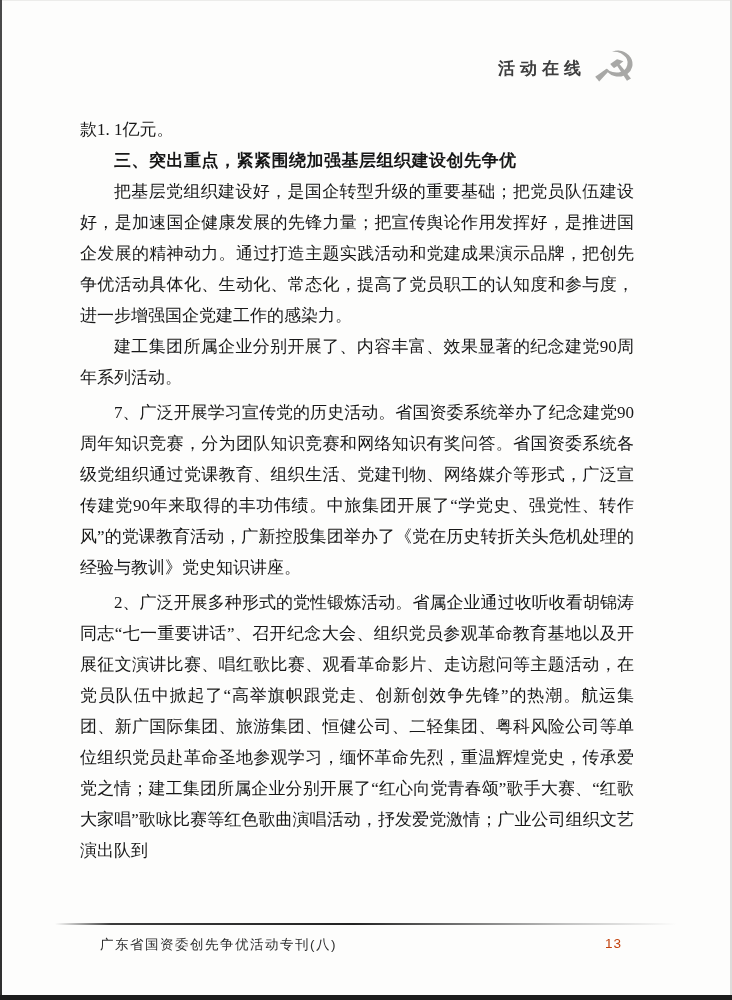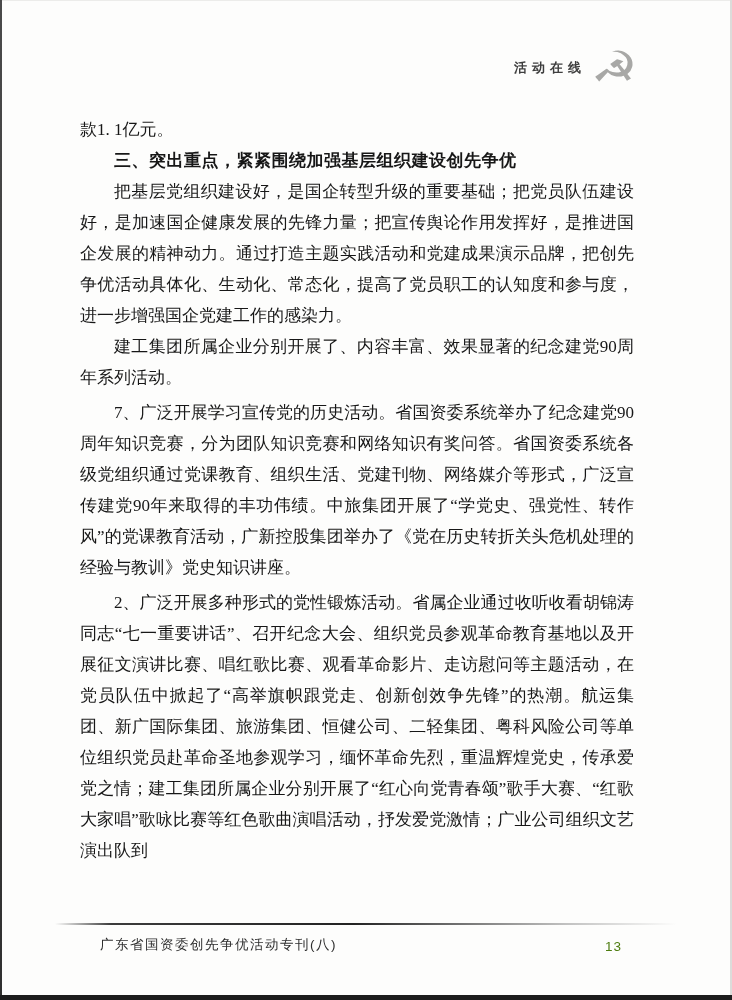--- a/index.html
+++ b/index.html
@@ -11,21 +11,21 @@
   
   .edge-left{position:absolute;left:0;top:0;width:2px;height:1000px;background:linear-gradient(180deg,#4a4a4a,#303030);}
   .edge-bottom{position:absolute;left:0;top:995px;width:732px;height:5px;background:#1d1d1d;}
   .edge-right{position:absolute;left:730px;top:0;width:2px;height:1000px;background:#dcdcda;}
   .edge-top{position:absolute;left:0;top:0;width:732px;height:1px;background:#ececea;}
 
   
   .header{position:absolute;top:44px;right:95px;display:flex;align-items:center;gap:8px;}
   .header-title{
     font-family:"Liberation Sans", sans-serif;font-weight:bold;
-    font-size:13px;letter-spacing:5px;color:#3e3e3e;
+    font-size:17px;letter-spacing:5px;color:#3e3e3e;
   }
   .emblem{
     font-family:"DejaVu Sans", sans-serif;
     font-size:48px;line-height:1;color:#a8a8a6;
     transform:rotate(14deg);display:inline-block;
   }
 
   
   .content{
     position:absolute;left:80px;top:114px;width:554px;
@@ -40,25 +40,25 @@
 
   
   .footer-rule{
     position:absolute;top:923px;left:55px;width:622px;height:2px;
     background:linear-gradient(to right,
       rgba(70,70,70,0) 0%, #3c3c3c 9%, #232323 48%,
       rgba(80,80,80,0.35) 82%, rgba(80,80,80,0) 100%);
   }
   .footer{
     position:absolute;top:936px;left:100px;width:522px;
-    display:flex;justify-content:space-between;align-items:flex-end;
+    display:flex;justify-content:space-between;align-items:flex-start;
     font-family:"Liberation Sans", sans-serif;color:#2e2e2e;
   }
   .footer-journal{font-size:13.5px;letter-spacing:1.5px;}
-  .footer-page{font-size:13.5px;letter-spacing:1px;color:#4d7c0f;}
+  .footer-page{font-size:13.5px;letter-spacing:1px;color:#c2410c;}
 </style>
 </head>
 <body>
 
 <div class="edge-top"></div>
 <div class="edge-left"></div>
 <div class="edge-right"></div>
 <div class="edge-bottom"></div>
 
 <div class="header">

